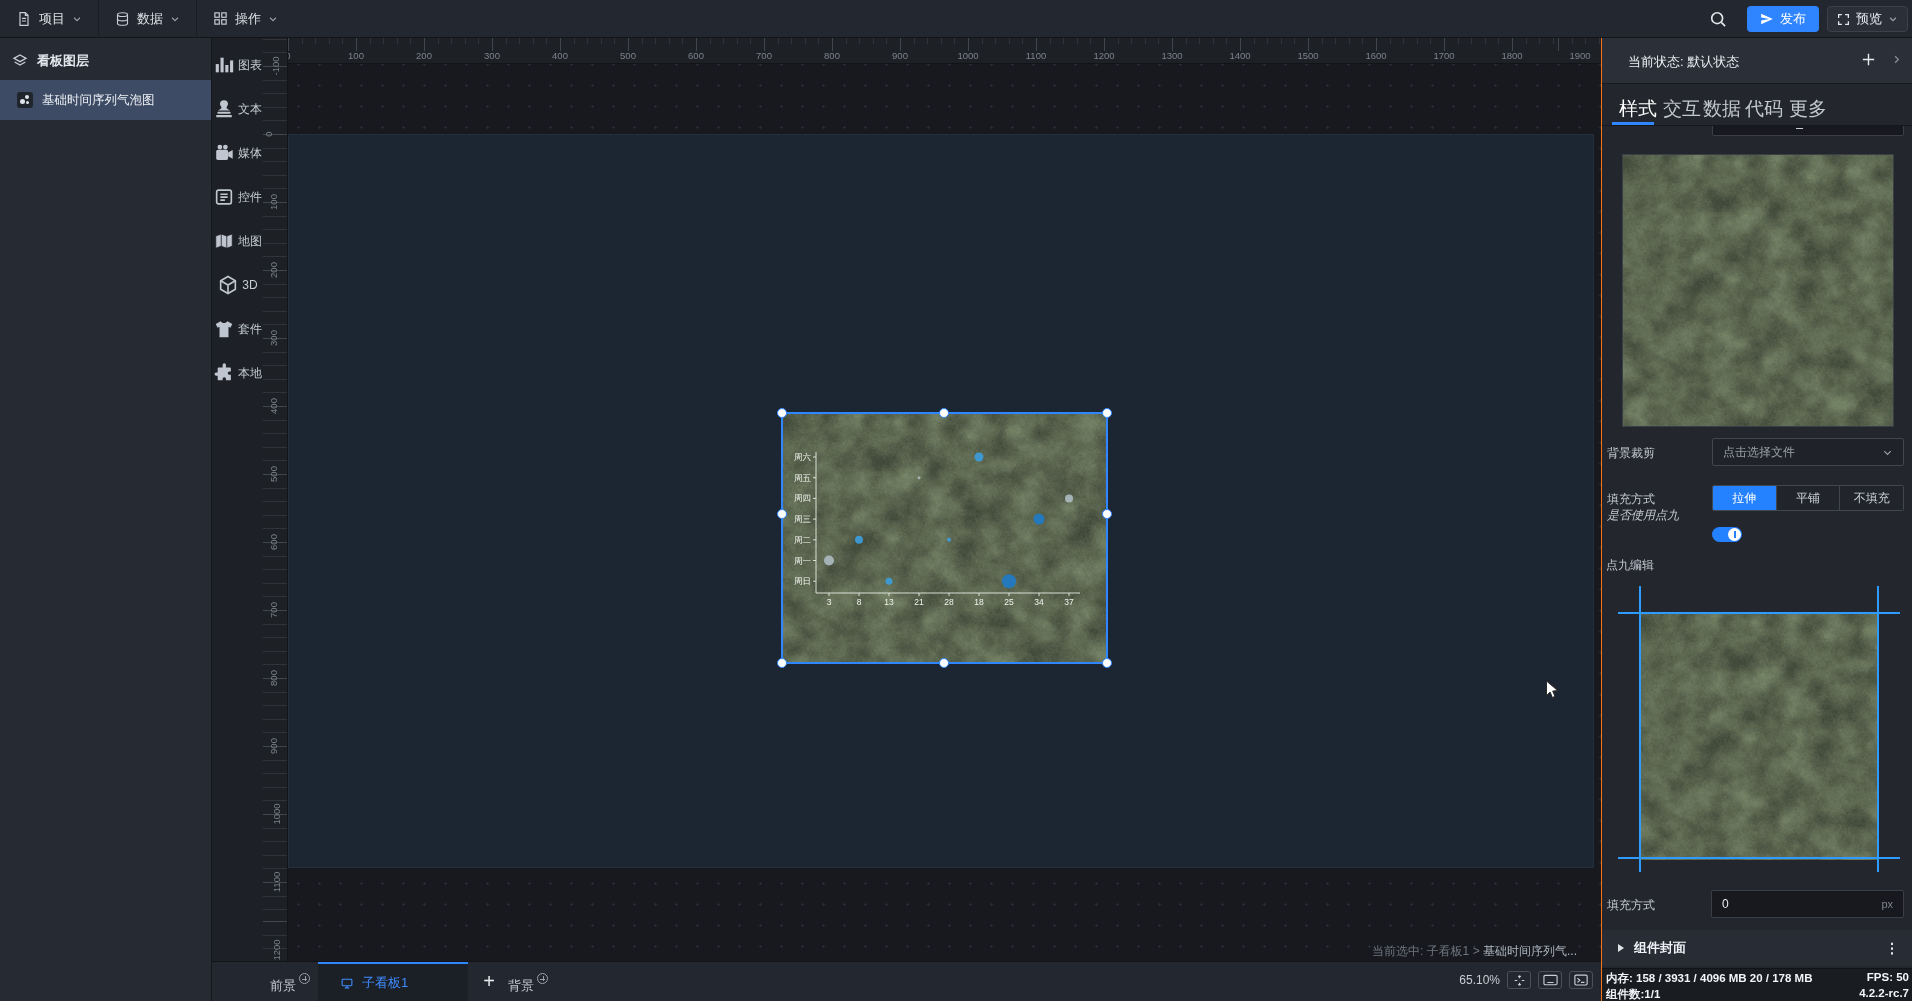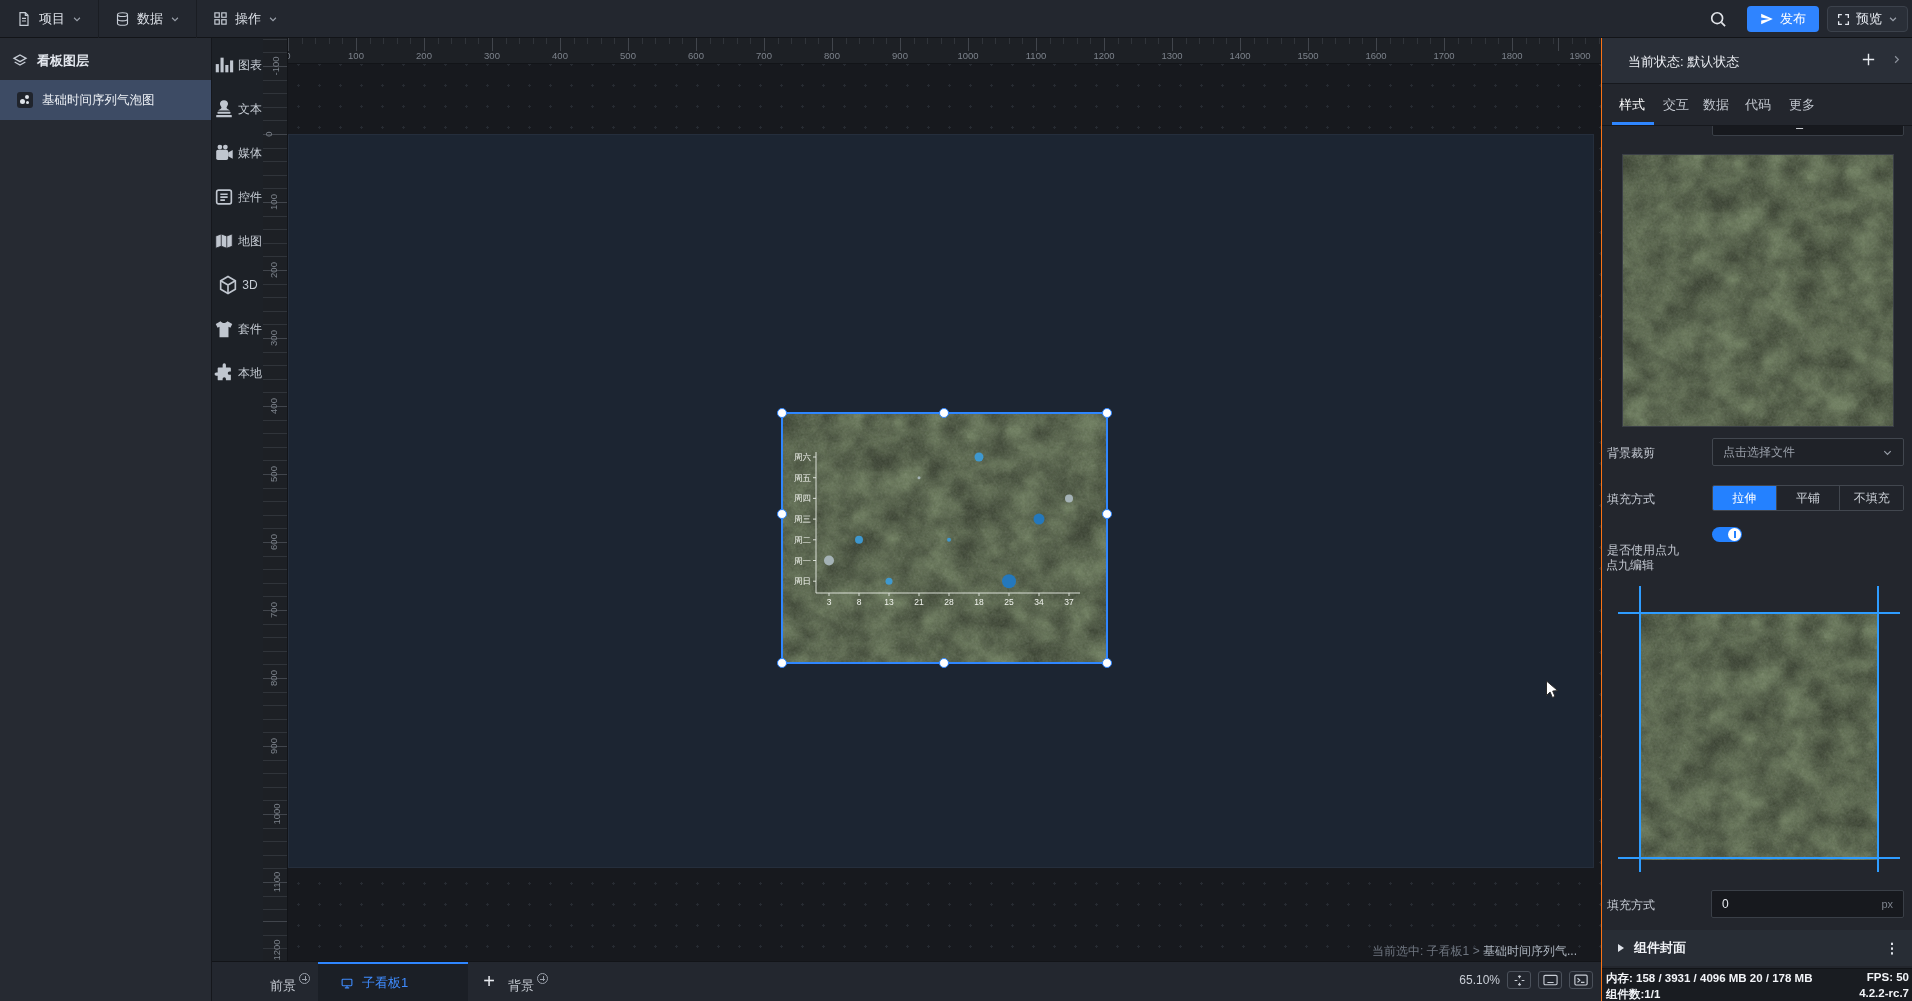--- a/index.html
+++ b/index.html
@@ -51,21 +51,21 @@
   .circle-plus::after{top:2px;bottom:2px;left:4.5px;width:1px;}
   .bb-tab{position:absolute;left:106px;top:0;width:150px;height:40px;background:#1b1f26;border-top:2px solid #2f86ff;display:flex;align-items:center;gap:8px;padding-left:22px;color:#3f8cff;font-size:13px;}
   .bb-plus{position:absolute;left:264px;top:7px;width:26px;height:26px;color:#e8ebf0;font-size:20px;text-align:center;line-height:25px;}
   .bb-right{position:absolute;right:8px;top:9px;display:flex;align-items:center;gap:7px;color:#c9ced6;font-size:12px;}
   .ibox{width:24px;height:18px;border:1px solid #4a505a;border-radius:3px;display:flex;align-items:center;justify-content:center;color:#c9ced6;}
   
   .rpanel{left:1601px;top:38px;width:311px;height:963px;background:#23262d;border-left:1px solid #f97316;}
   .staterow{left:0;top:0;width:311px;height:46px;background:#2a2f38;border-bottom:1px solid #16181d;}
   .staterow .txt{position:absolute;left:26px;top:15px;font-size:13px;color:#eceff4;}
   .tabsrow{left:0;top:46px;width:311px;height:42px;border-bottom:1px solid #16181d;}
-  .tab{position:absolute;top:12px;font-size:13px;color:#c2c7cf;}
+  .tab{position:absolute;top:12px;font-size:19px;color:#c2c7cf;}
   .tab.active{color:#ffffff;}
   .tab-underline{position:absolute;left:10px;top:38px;width:42px;height:3px;background:#2f86ff;}
   .rcontent{left:0;top:88px;width:342px;height:842px;overflow:hidden;}
   .rlabel{position:absolute;left:5px;font-size:12px;color:#c3c8d1;}
   .rinput{position:absolute;background:#17191e;border:1px solid #3a3f47;border-radius:2px;color:#e8ebf0;font-size:12px;display:flex;align-items:center;padding:0 10px;}
   .rinput .unit{margin-left:auto;color:#7d838d;font-size:11px;}
   .dropdown{position:absolute;background:#1f2228;border:1px solid #42474f;border-radius:2px;color:#9aa0aa;font-size:12px;display:flex;align-items:center;padding:0 10px;}
   .dropdown svg{margin-left:auto;}
   .imgpreview{position:absolute;border:1px solid #3a3e46;}
   .segmented{position:absolute;display:flex;border:1px solid #42474f;border-radius:2px;overflow:hidden;}
@@ -437,21 +437,21 @@
           </svg>
       </div>
 
       <span class="rlabel" style="top:365px;">填充方式</span>
       <div class="segmented" id="fillmodes" style="left:110px;top:359px;width:192px;">
           <span class="seg active">拉伸</span>
           <span class="seg">平铺</span>
           <span class="seg">不填充</span>
         </div>
 
-      <span class="rlabel" style="top:416px;">是否使用点九</span>
+      <span class="rlabel" style="top:381px;font-style:italic;">是否使用点九</span>
       <div class="toggle" style="left:110px;top:401px;">
           <span class="knob"></span>
         </div>
 
       <span class="rlabel" style="left:4px;top:431px;">点九编辑</span>
 
       <div>
         <div class="texture" style="position:absolute;left:38px;top:488px;width:238px;height:246px;">
             <svg width="100%" height="100%" preserveAspectRatio="none">
               <rect width="100%" height="100%" fill="#6b7a5c"></rect>

